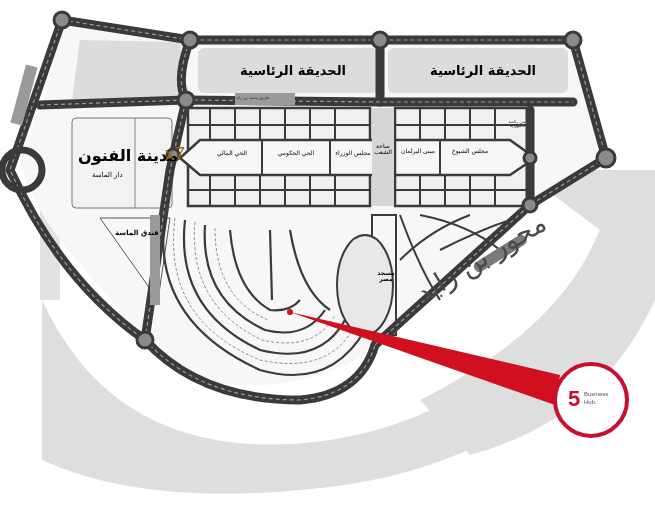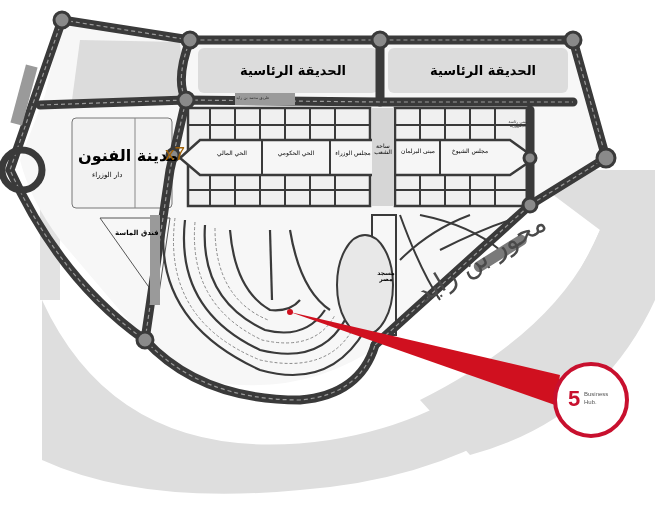--- a/index.html
+++ b/index.html
@@ -130,21 +130,21 @@
     <circle cx="145" cy="340" r="8"></circle>
   </g>
 
   <path d="M290,312 L560,375 L555,405 Z" fill="#d0101f"></path>
   <circle cx="290" cy="312" r="3" fill="#d0101f"></circle>
 </svg>
 
 <div class="lbl big" style="left:240px;top:64px;">الحديقة الرئاسية</div>
 <div class="lbl big" style="left:430px;top:64px;">الحديقة الرئاسية</div>
 <div class="lbl big" style="left:78px;top:148px;font-size:16px;">مدينة الفنون</div>
-<div class="lbl sm" style="left:92px;top:172px;">دار الوزراء</div>
+<div class="lbl sm" style="left:92px;top:172px;">دار الماسة</div>
 <div class="x7">x7</div>
 <div class="lbl sm" style="left:212px;top:150px;width:40px;white-space:normal;font-size:6px;">الحي المالي</div>
 <div class="lbl sm" style="left:272px;top:150px;width:48px;white-space:normal;font-size:6px;">الحي الحكومي</div>
 <div class="lbl sm" style="left:335px;top:150px;width:36px;white-space:normal;font-size:6px;">مجلس الوزراء</div>
 <div class="lbl sm" style="left:372px;top:143px;width:22px;white-space:normal;font-size:6px;">ساحة الشعب</div>
 <div class="lbl sm" style="left:400px;top:148px;width:36px;white-space:normal;font-size:6px;">مبنى البرلمان</div>
 <div class="lbl sm" style="left:448px;top:148px;width:44px;white-space:normal;font-size:6px;">مجلس الشيوخ</div>
 <div class="lbl xs" style="left:508px;top:120px;width:20px;white-space:normal;">مبنى رئاسة الجمهورية</div>
 <div class="lbl sm" style="left:115px;top:230px;font-size:7px;font-weight:bold;">فندق الماسة</div>
 <div class="lbl sm" style="left:376px;top:270px;width:20px;white-space:normal;font-size:6px;font-weight:bold;">مسجد مصر</div>

